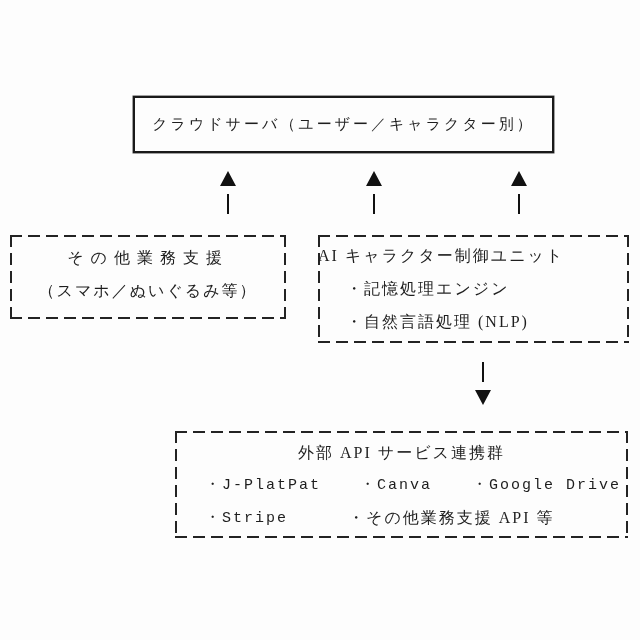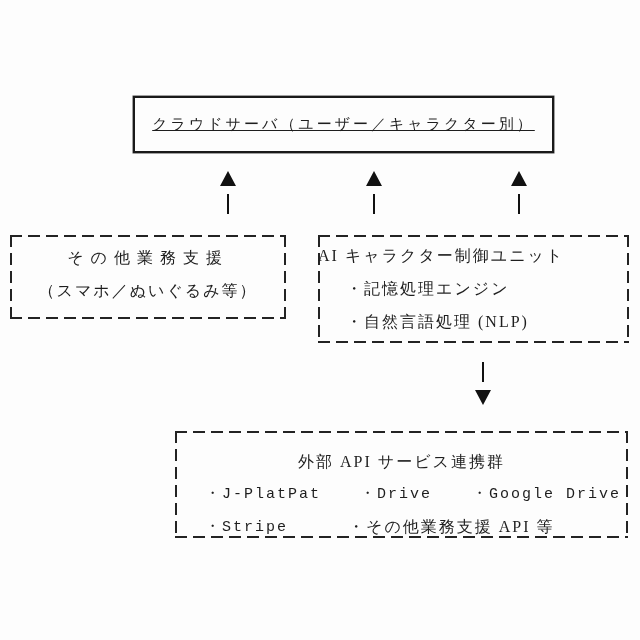--- a/index.html
+++ b/index.html
@@ -6,21 +6,21 @@
   body{
     width:640px;height:640px;
     font-family:"Liberation Serif","DejaVu Serif",serif;
     color:#1e1e1e;
   }
   .stage{
     position:relative;width:640px;height:640px;
     background:#fdfdfd;overflow:hidden;
   }
   .box{position:absolute;box-sizing:border-box;}
-  .solid{border:2px solid #1a1a1a;box-shadow:0 0 0 0.5px #444;text-decoration:underline;}
+  .solid{border:2px solid #1a1a1a;box-shadow:0 0 0 0.5px #444;}
   
   .dashed{
     background-image:
       repeating-linear-gradient(90deg,#232323 0 12px,transparent 12px 18px),
       repeating-linear-gradient(90deg,#232323 0 12px,transparent 12px 18px),
       repeating-linear-gradient(180deg,#232323 0 12px,transparent 12px 18px),
       repeating-linear-gradient(180deg,#232323 0 12px,transparent 12px 18px);
     background-size:100% 2px,100% 2px,2px 100%,2px 100%;
     background-position:top left,bottom left,top left,top right;
     background-repeat:no-repeat;
@@ -34,21 +34,21 @@
 
   #terminal-box{left:10px;top:235px;width:276px;height:84px;text-align:center;}
   #terminal-box .l1{margin-top:13px;font-size:16px;letter-spacing:7px;line-height:20px;}
   #terminal-box .l2{margin-top:13px;font-size:16px;letter-spacing:2px;line-height:20px;}
 
   #ai-box{left:318px;top:235px;width:311px;height:108px;}
   #ai-box .title{margin-top:10px;text-align:left;font-size:16px;letter-spacing:2px;line-height:22px;}
   #ai-box .bullet{margin:11px 0 0 28px;font-size:16px;letter-spacing:2px;line-height:22px;text-align:left;}
 
   #api-box{left:175px;top:431px;width:453px;height:107px;}
-  #api-box .title{margin-top:20px;text-align:center;font-size:16px;letter-spacing:2px;line-height:22px;}
+  #api-box .title{margin-top:11px;text-align:center;font-size:16px;letter-spacing:2px;line-height:22px;}
   .api-row{position:relative;height:22px;margin-top:11px;font-size:16px;}
   .api-row span{position:absolute;top:0;letter-spacing:2px;white-space:nowrap;}
   .mono{font-family:Liberation Mono, monospace;font-size:15px;}
   #r1a{left:30px;} #r1b{left:185px;} #r1c{left:297px;}
   #r2a{left:30px;} #r2b{left:173px;}
 
   
   .arrow{position:absolute;display:flex;flex-direction:column;align-items:center;width:20px;}
   .tri-up{width:0;height:0;border-left:8px solid transparent;border-right:8px solid transparent;border-bottom:15px solid #111;}
   .tri-down{width:0;height:0;border-left:8px solid transparent;border-right:8px solid transparent;border-top:15px solid #111;}
@@ -98,21 +98,21 @@
   <div class="arrow" id="down-arrow-1">
     <div class="stem"></div>
     <div class="gap"></div>
     <div class="tri-down"></div>
   </div>
 
   <div class="box dashed" id="api-box">
     <div class="title">外部 API サービス連携群</div>
     <div class="api-row">
       <span id="r1a" class="mono">・J-PlatPat</span>
-      <span id="r1b" class="mono">・Drive</span>
+      <span id="r1b" class="mono">・Canva</span>
       <span id="r1c" class="mono">・Google Drive</span>
     </div>
     <div class="api-row">
       <span id="r2a" class="mono">・Stripe</span>
       <span id="r2b">・その他業務支援 API 等</span>
     </div>
   </div>
 
 </div>
 

